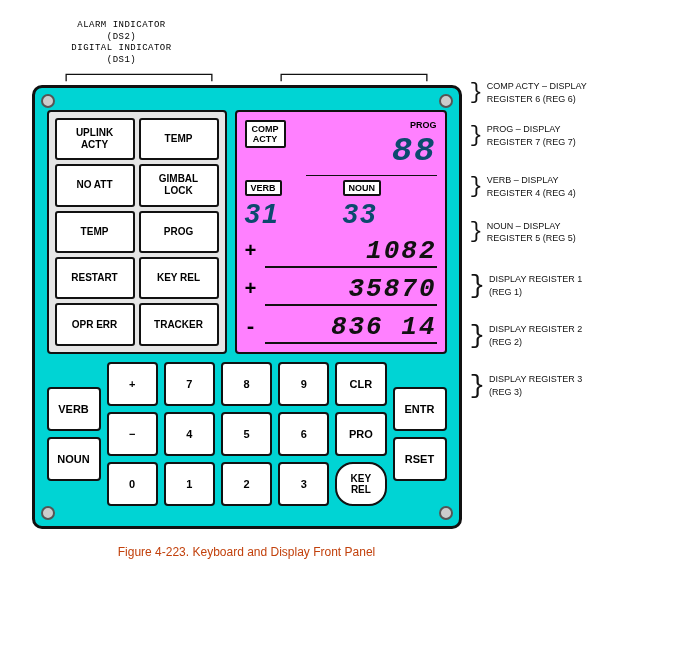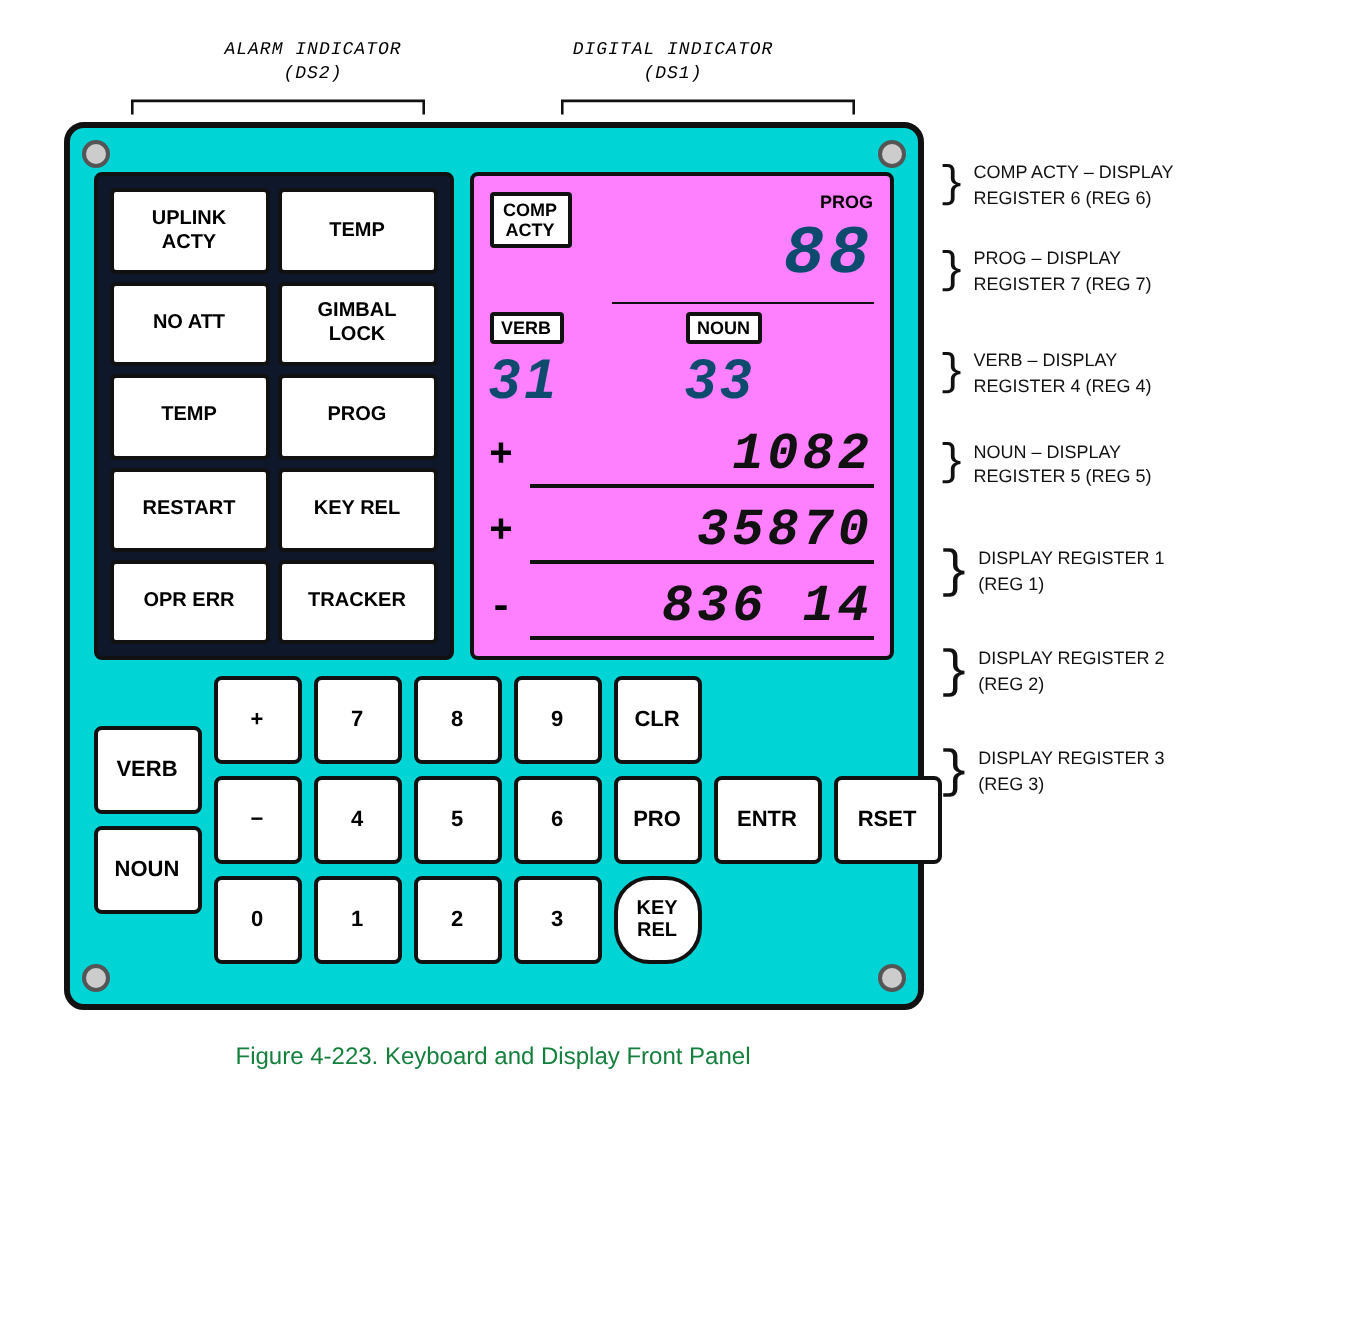--- a/index.html
+++ b/index.html
@@ -25,25 +25,24 @@
     }
 
     .main-panel-wrapper {
       display: flex;
       flex-direction: column;
       align-items: center;
     }
 
     .labels-above {
       display: flex;
-      flex-direction: row;
-      justify-content: center;
+      flex-direction: column;
+      justify-content: space-between;
       width: 430px;
       margin-bottom: 4px;
-      font-style: italic;
     }
 
     .label-above {
       font-size: 9px;
       text-align: center;
       line-height: 1.3;
       letter-spacing: 0.5px;
     }
 
     .bracket-above {
@@ -89,21 +88,21 @@
     
     .top-section {
       display: flex;
       flex-direction: row;
       gap: 8px;
       margin-top: 10px;
     }
 
     
     .alarm-panel {
-      background: #0f172a;
+      background: #e5e5e5;
       border: 2px solid #111;
       border-radius: 4px;
       padding: 6px;
       display: grid;
       grid-template-columns: 1fr 1fr;
       grid-template-rows: repeat(5, 1fr);
       gap: 4px;
       width: 180px;
       min-height: 220px;
     }
@@ -252,21 +251,21 @@
     .key-main-grid {
       display: grid;
       grid-template-columns: repeat(5, 1fr);
       grid-template-rows: repeat(3, 1fr);
       gap: 6px;
       flex: 1;
     }
 
     .key-col-right {
       display: flex;
-      flex-direction: row;
+      flex-direction: column;
       gap: 6px;
     }
 
     .kbd-key {
       background: white;
       border: 2px solid #111;
       border-radius: 4px;
       font-family: Arial, sans-serif;
       font-size: 11px;
       font-weight: bold;
@@ -315,21 +314,21 @@
       font-family: Arial, sans-serif;
       line-height: 1.4;
       color: #111;
     }
 
     .figure-caption {
       margin-top: 16px;
       font-size: 12px;
       font-family: Arial, sans-serif;
       text-align: center;
-      color: #15803d;
+      color: #c2410c;
     }
   </style>
 </head>
 <body>
 
 <div class="diagram-area">
   <div class="main-panel-wrapper">
 
     <div class="labels-above">
       <div style="width:180px; text-align:center;">

